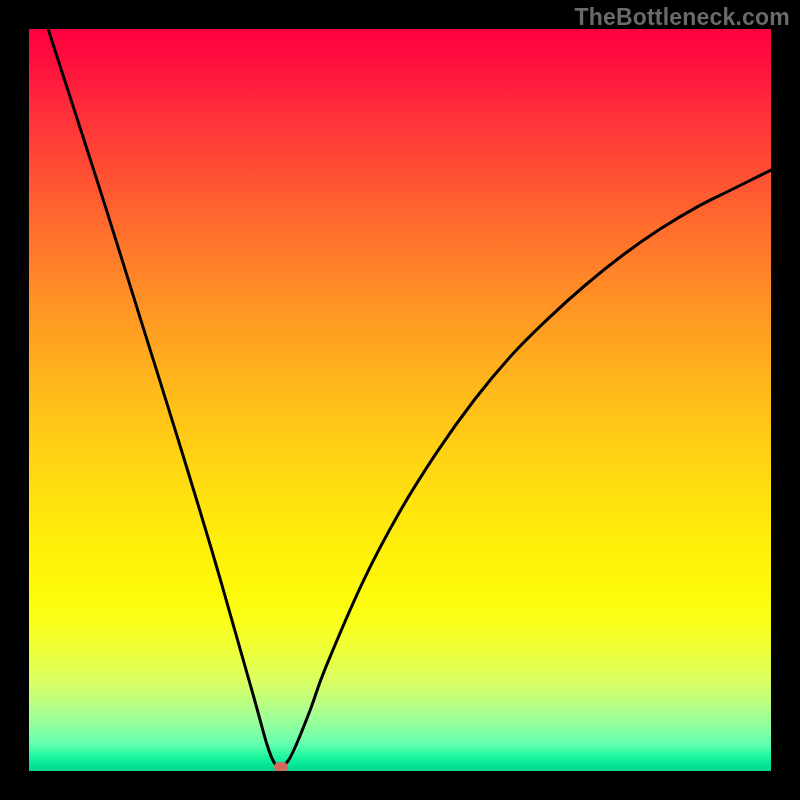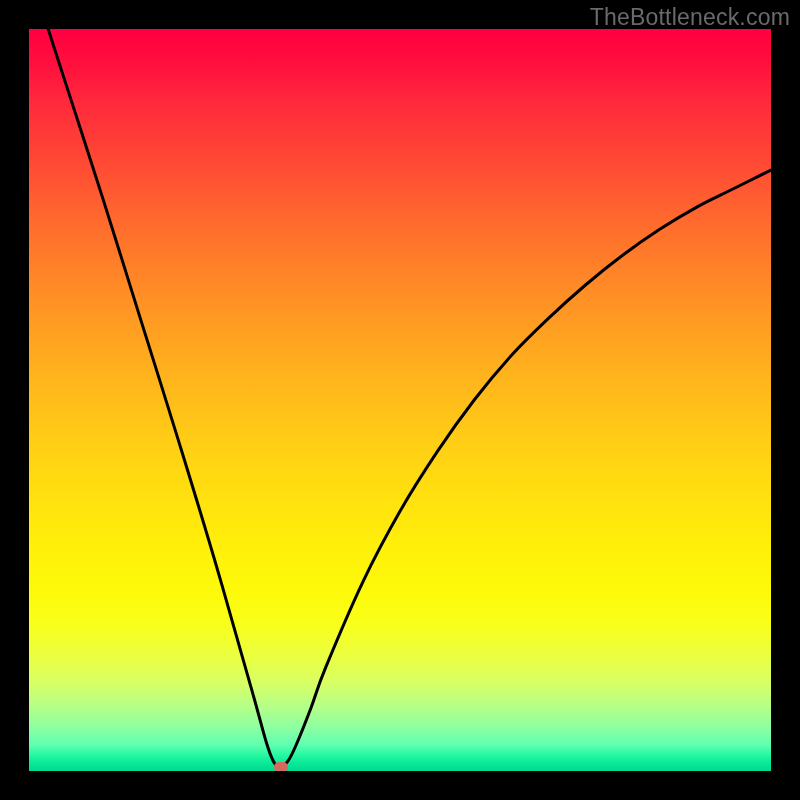--- a/index.html
+++ b/index.html
@@ -65,21 +65,21 @@
     height: 10px;
     border-radius: 5px;
     transform: translate(-50%, -50%);
   }
   .watermark {
     position: absolute;
     top: 4px;
     right: 10px;
     color: #6a6a6a;
     font-size: 23px;
-    font-weight: 400;
+    font-weight: 700;
     letter-spacing: 0.2px;
     font-family: Arial, Helvetica, sans-serif;
   }
 </style>
 </head>
 <body>
 
 <div class="stage">
 
   <div class="plot-area">

